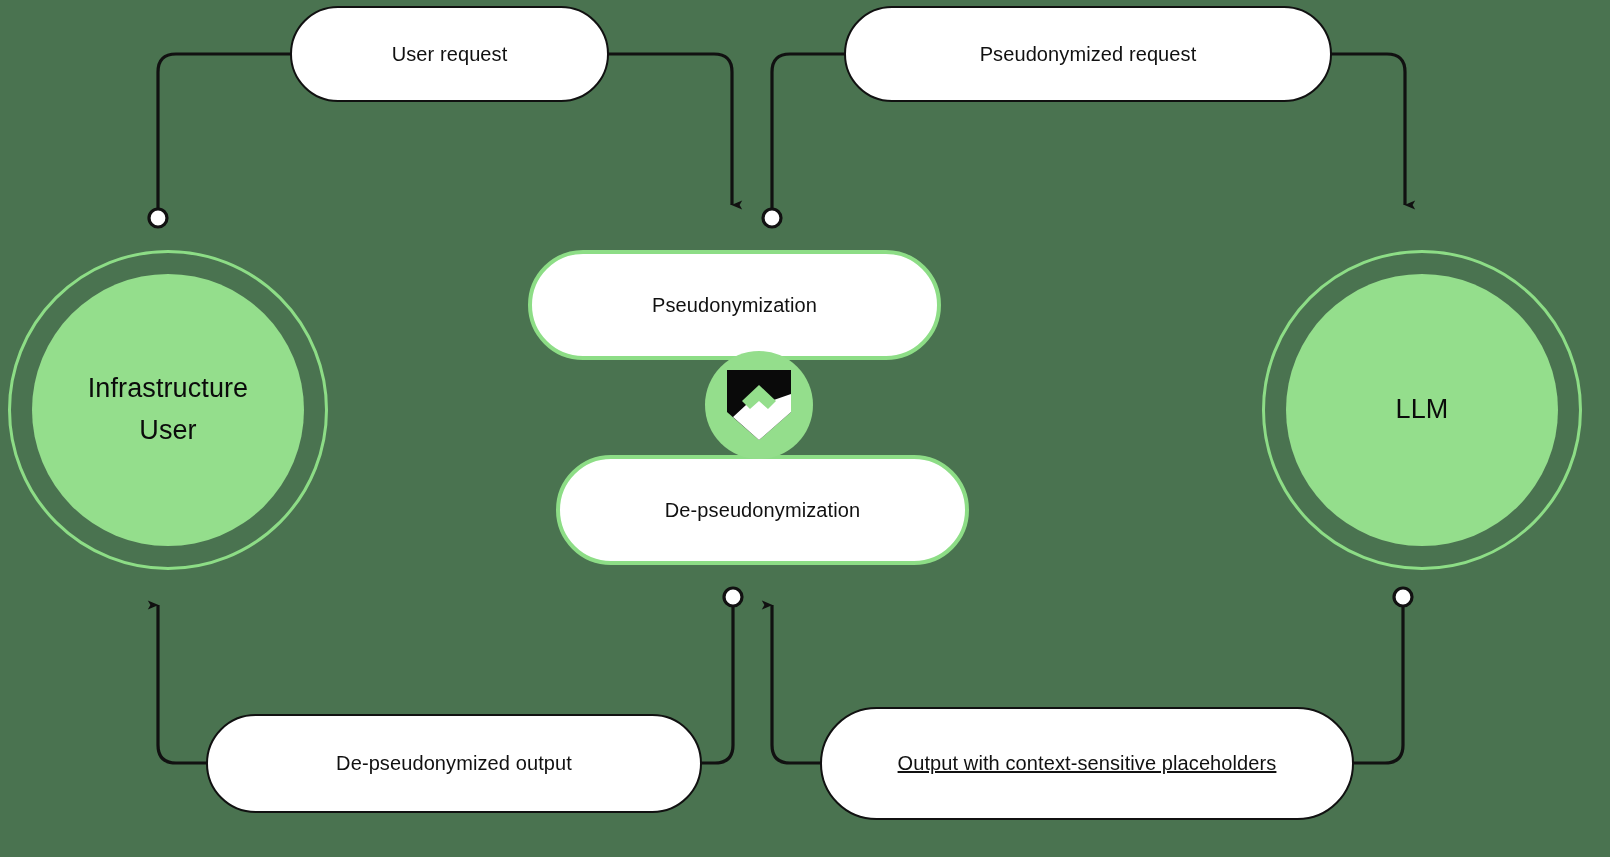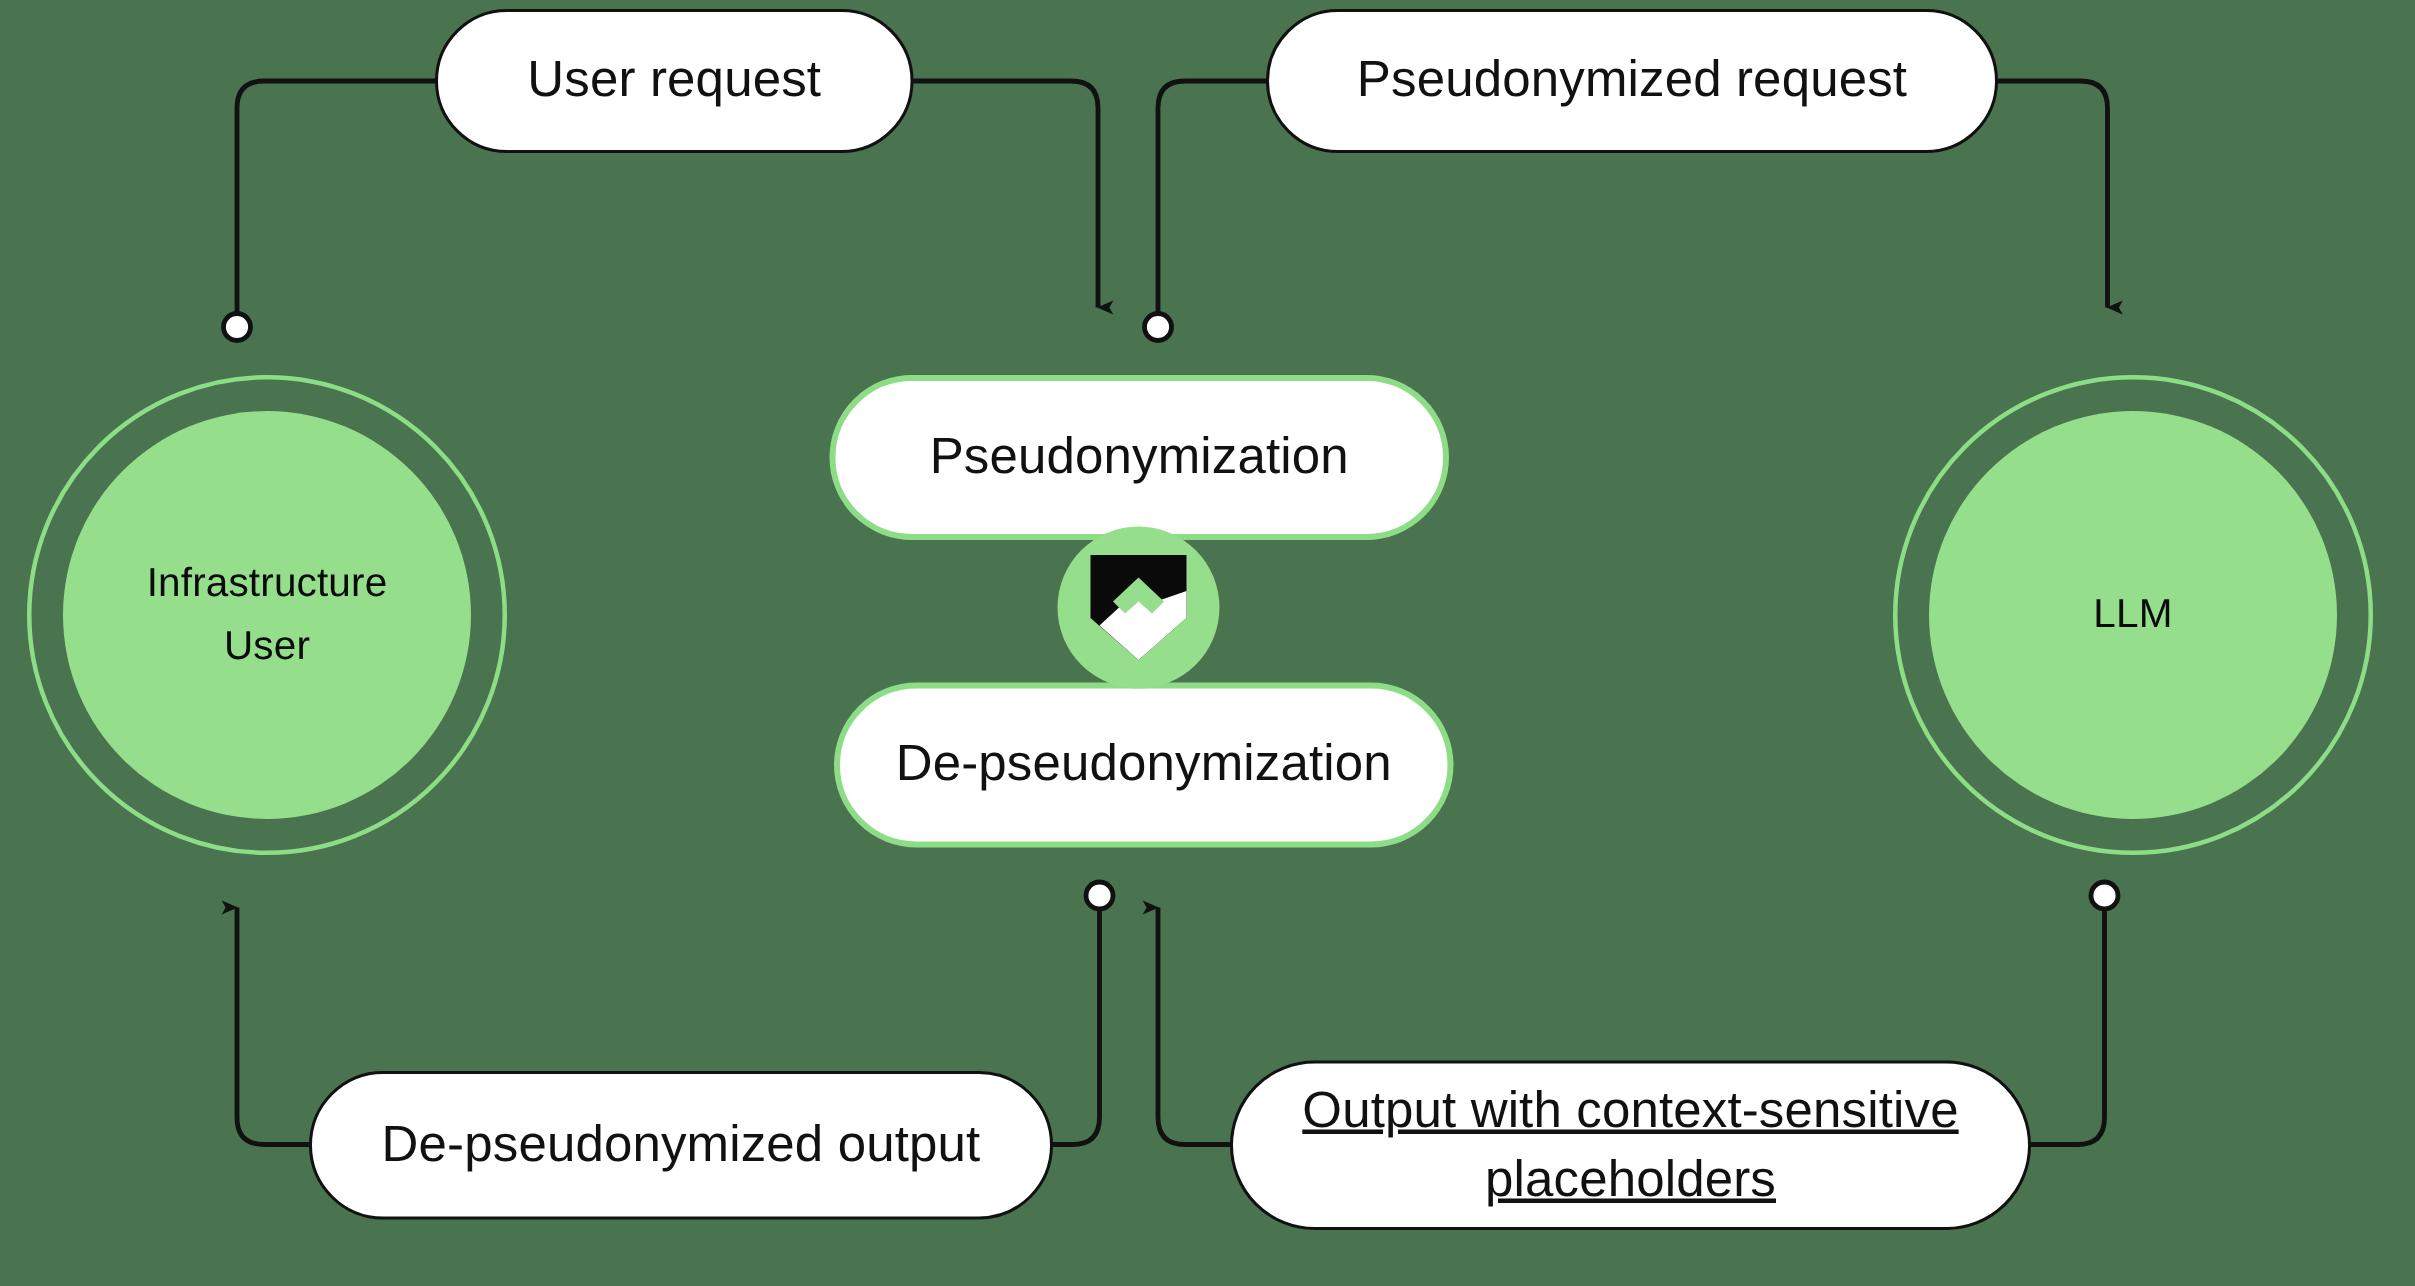--- a/index.html
+++ b/index.html
@@ -72,21 +72,21 @@
     box-sizing: border-box;
     display: flex;
     align-items: center;
     justify-content: center;
     background: #ffffff;
     border-radius: 999px;
     text-align: center;
     color: #111111;
   }
   .pill-label {
-    font-size: 34px;
+    font-size: 20px;
     line-height: 1.35;
     letter-spacing: 0.1px;
     padding: 0 26px;
   }
   
   .pill.edge-pill {
     border: 2.5px solid #111111;
   }
   
   .pill.process-pill {
@@ -138,34 +138,34 @@
     </g>
 
     <g>
       <circle cx="158" cy="218" r="9" fill="#ffffff" stroke="#111111" stroke-width="3.2"></circle>
       <circle cx="772" cy="218" r="9" fill="#ffffff" stroke="#111111" stroke-width="3.2"></circle>
       <circle cx="1403" cy="597" r="9" fill="#ffffff" stroke="#111111" stroke-width="3.2"></circle>
       <circle cx="733" cy="597" r="9" fill="#ffffff" stroke="#111111" stroke-width="3.2"></circle>
     </g>
   </svg>
 
-  <div class="node-circle" style="left:18px; top:250px; width:320px; height:320px;">
+  <div class="node-circle" style="left:8px; top:250px; width:320px; height:320px;">
     <div class="node-ring" style="left:0; top:0; width:320px; height:320px;"></div>
     <div class="node-fill" style="left:24px; top:24px; width:272px; height:272px;"></div>
     <div class="node-label">Infrastructure
 User</div>
   </div>
 
   <div class="node-circle" style="left:1262px; top:250px; width:320px; height:320px;">
     <div class="node-ring" style="left:0; top:0; width:320px; height:320px;"></div>
     <div class="node-fill" style="left:24px; top:24px; width:272px; height:272px;"></div>
     <div class="node-label">LLM</div>
   </div>
 
-  <div class="pill process-pill" style="left:553px; top:250px; width:413px; height:110px;">
+  <div class="pill process-pill" style="left:528px; top:250px; width:413px; height:110px;">
     <span class="pill-label">Pseudonymization</span>
   </div>
 
   <div class="pill process-pill" style="left:556px; top:455px; width:413px; height:110px;">
     <span class="pill-label">De-pseudonymization</span>
   </div>
 
   <div id="center-logo" style="left:705px; top:351px;">
     <svg width="72" height="74" viewBox="0 0 72 74">
 

